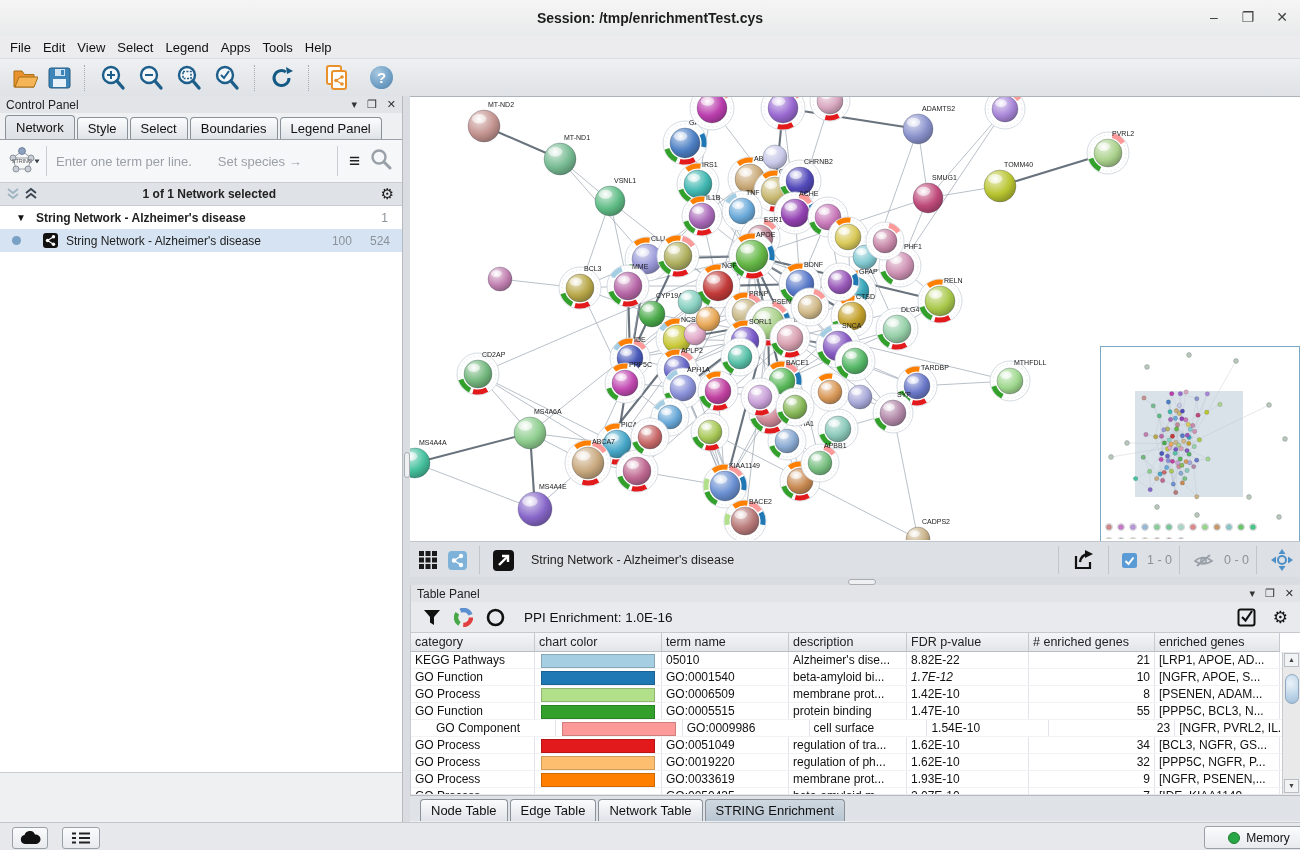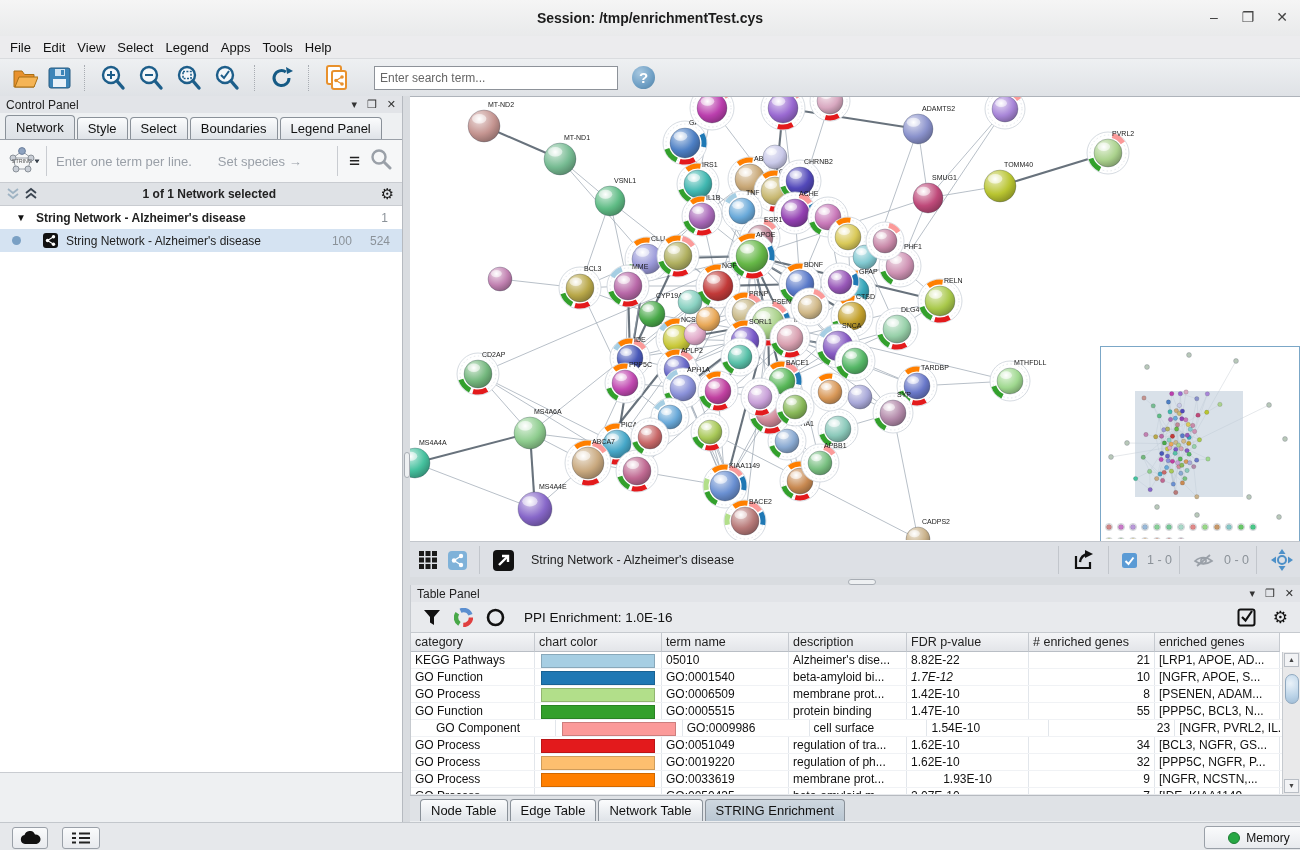--- a/index.html
+++ b/index.html
@@ -137,21 +137,20 @@
       <svg width="28" height="28">
           <rect x="4" y="2" width="14" height="18" rx="2" fill="#fff" stroke="#e8912d" stroke-width="2"></rect>
           <rect x="9" y="7" width="14" height="18" rx="2" fill="#fff" stroke="#e8912d" stroke-width="2"></rect>
           <circle cx="19" cy="13" r="1.8" fill="#e8912d"></circle>
           <circle cx="13" cy="16.5" r="1.8" fill="#e8912d"></circle>
           <circle cx="19" cy="20" r="1.8" fill="#e8912d"></circle>
           <line x1="19" y1="13" x2="13" y2="16.5" stroke="#e8912d" stroke-width="1.4"></line>
           <line x1="13" y1="16.5" x2="19" y2="20" stroke="#e8912d" stroke-width="1.4"></line>
         </svg>
     </span>
-    <input class="searchbox" placeholder="Enter search term..." style="">
     <span class="helpbtn">?</span>
   </div>
 
   <div class="abs" style="left:0;top:96px;width:403px;height:726px;background:#eef0f2;border-right:1px solid #b6bac0;box-sizing:border-box;">
     <div class="panel-hdr">
       <span>Control Panel</span>
       <span class="sp"></span>
       <span class="ph-btn">▾</span>
       <span class="ph-btn">❒</span>
       <span class="ph-btn">✕</span>
@@ -2128,23 +2127,23 @@
           <div class="tcell" style="width: 126px; text-align: right;">32</div>
           <div class="tcell" style="width: 125px;">[PPP5C, NGFR, P...</div>
         </div>
         <div style="display: flex; height: 16px; border-bottom: 1px solid rgb(240, 242, 245);">
           <div class="tcell" style="width: 124px;">GO Process</div>
           <div class="tcell" style="width: 127px;">
             <div class="swatch" style="background: rgb(255, 127, 0);"></div>
           </div>
           <div class="tcell" style="width: 127px;">GO:0033619</div>
           <div class="tcell" style="width: 118px;">membrane prot...</div>
-          <div class="tcell" style="width: 122px; text-align: center;">1.93E-10</div>
+          <div class="tcell" style="width: 122px;">1.93E-10</div>
           <div class="tcell" style="width: 126px; text-align: right;">9</div>
-          <div class="tcell" style="width: 125px;">[NGFR, NCSTN,...</div>
+          <div class="tcell" style="width: 125px;">[NGFR, PSENEN,...</div>
         </div>
         <div style="display: flex; height: 16px; border-bottom: 1px solid rgb(240, 242, 245);">
           <div class="tcell" style="width: 124px;">GO Process</div>
           <div class="tcell" style="width: 127px;"></div>
           <div class="tcell" style="width: 127px;">GO:0050435</div>
           <div class="tcell" style="width: 118px;">beta-amyloid m...</div>
           <div class="tcell" style="width: 122px;">2.07E-10</div>
           <div class="tcell" style="width: 126px; text-align: right;">7</div>
           <div class="tcell" style="width: 125px;">[IDE, KIAA1149...</div>
         </div>

